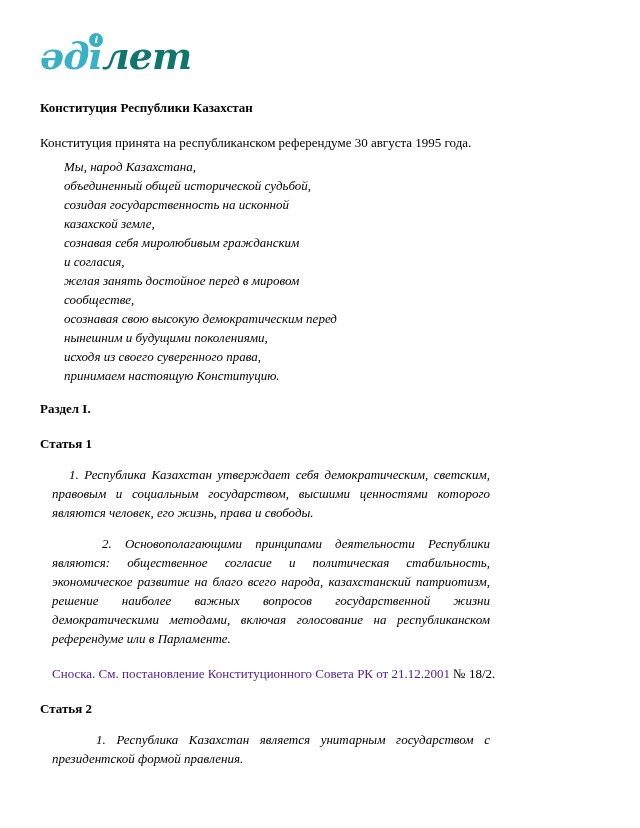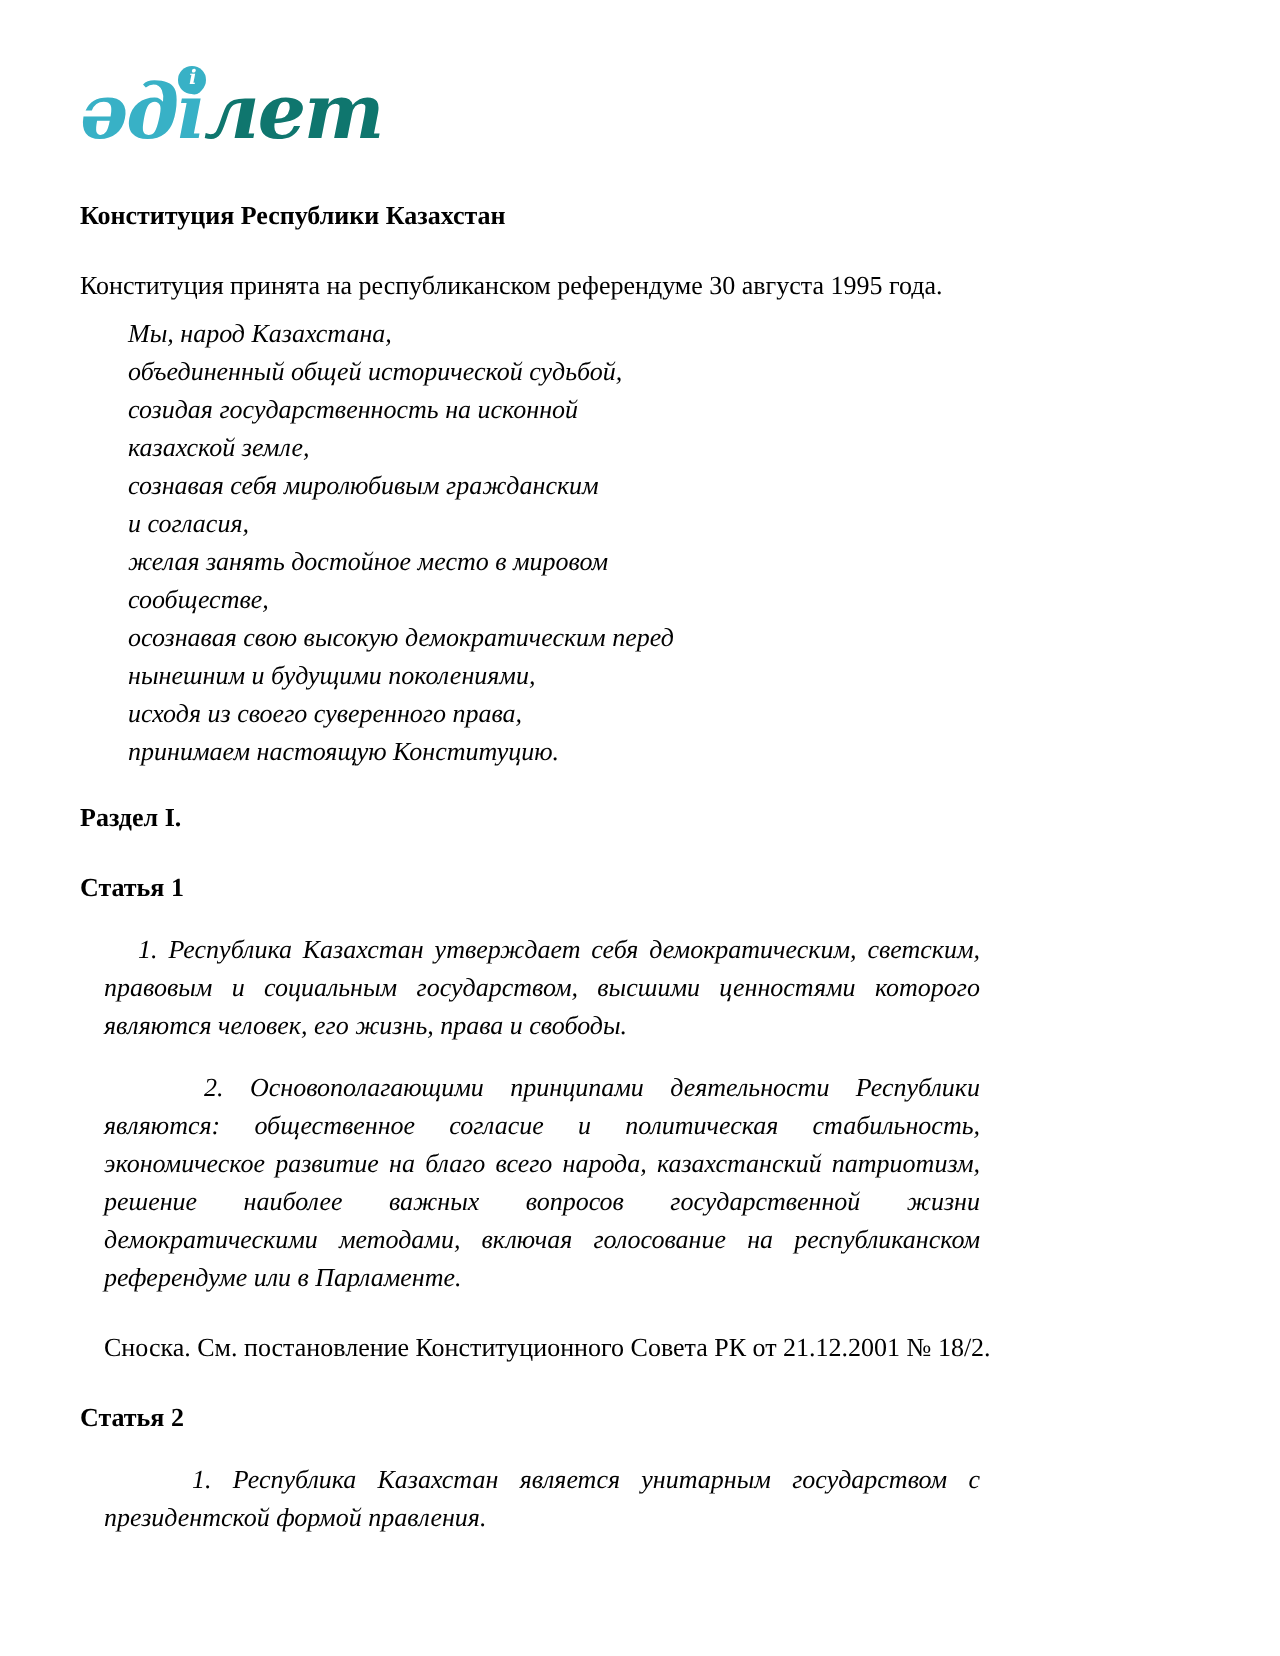--- a/index.html
+++ b/index.html
@@ -93,21 +93,21 @@
   .indent-sm  { text-indent: 17px; }
   .indent-lg  { text-indent: 50px; }
   .indent-md  { text-indent: 44px; }
 
   .footnote {
     margin: 0 0 16px 0;
     padding-left: 12px;
     text-align: justify;
   }
   .footnote .red-ref {
-    color: #000000;
+    color: #4c1d95;
     cursor: pointer;
   }
   .article-block { margin-bottom: 16px; }
 </style>
 </head>
 <body>
 
 <div class="page">
 
   
@@ -124,21 +124,21 @@
   <div class="intro-line">Конституция принята на республиканском референдуме 30 августа 1995 года.</div>
 
   
   <div class="preamble">
     <span class="preamble-line">Мы, народ Казахстана,</span>
     <span class="preamble-line">объединенный общей исторической судьбой,</span>
     <span class="preamble-line">созидая государственность на исконной</span>
     <span class="preamble-line">казахской земле,</span>
     <span class="preamble-line">сознавая себя миролюбивым гражданским</span>
     <span class="preamble-line">и согласия,</span>
-    <span class="preamble-line">желая занять достойное место в мировом</span>
+    <span class="preamble-line">желая занять достойное перед в мировом</span>
     <span class="preamble-line">сообществе,</span>
     <span class="preamble-line">осознавая свою высокую демократическим перед</span>
     <span class="preamble-line">нынешним и будущими поколениями,</span>
     <span class="preamble-line">исходя из своего суверенного права,</span>
     <span class="preamble-line">принимаем настоящую Конституцию.</span>
   </div>
 
   
   <div class="section-heading">
     <span class="section-line">Раздел I.</span>

